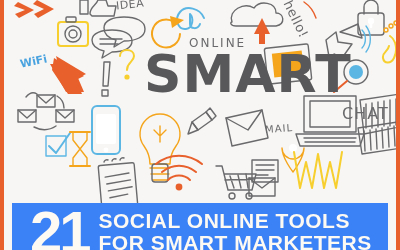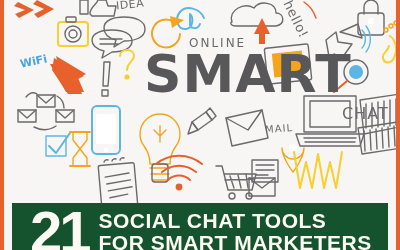--- a/index.html
+++ b/index.html
@@ -33,21 +33,21 @@
   #t-social{
     position:absolute;left:140px;top:48px;
     font-size:52px;font-weight:bold;color:#58585a;
     letter-spacing:1px;font-family:"DejaVu Sans", sans-serif;
     line-height:52px;
   }
 
   
   #banner{
     position:absolute;left:8px;right:8px;top:203px;bottom:0;
-    background:#14532d;
+    background:#3b82f6;
     display:flex;align-items:flex-start;
   }
   #banner-num{
     color:#fdf9f3;font-weight:bold;font-size:58px;line-height:50px;
     padding:4px 0 0 18px;letter-spacing:-3px;
     font-family:"Liberation Sans", sans-serif;
   }
   #banner-lines{
     padding:7px 0 0 10px;display:flex;flex-direction:column;
   }
@@ -267,18 +267,18 @@
   <div class="dood lbl" id="t-hello">hello!</div>
   <div class="dood" id="t-wifi">WiFi</div>
   <div class="dood lbl" id="t-chat">CHAT</div>
   <div class="dood lbl" id="t-mail">MAIL</div>
 
   <div id="t-social">SMART</div>
 
   <div id="banner">
     <div id="banner-num">21</div>
     <div id="banner-lines">
-      <div class="bl">SOCIAL CHAT TOOLS</div>
+      <div class="bl">SOCIAL ONLINE TOOLS</div>
       <div class="bl">FOR SMART MARKETERS</div>
     </div>
   </div>
 
 </div>
 
 </body></html>

